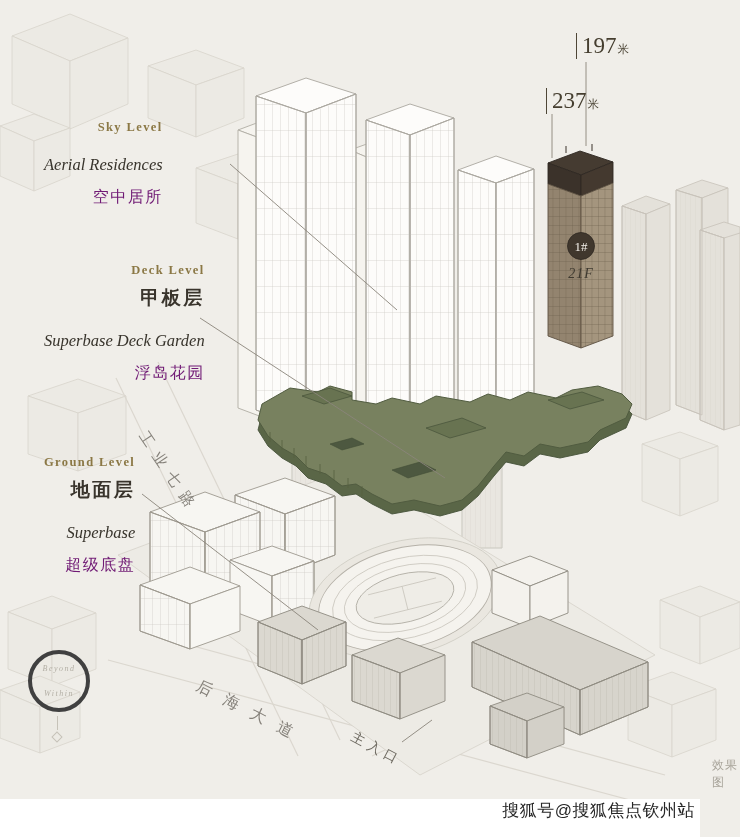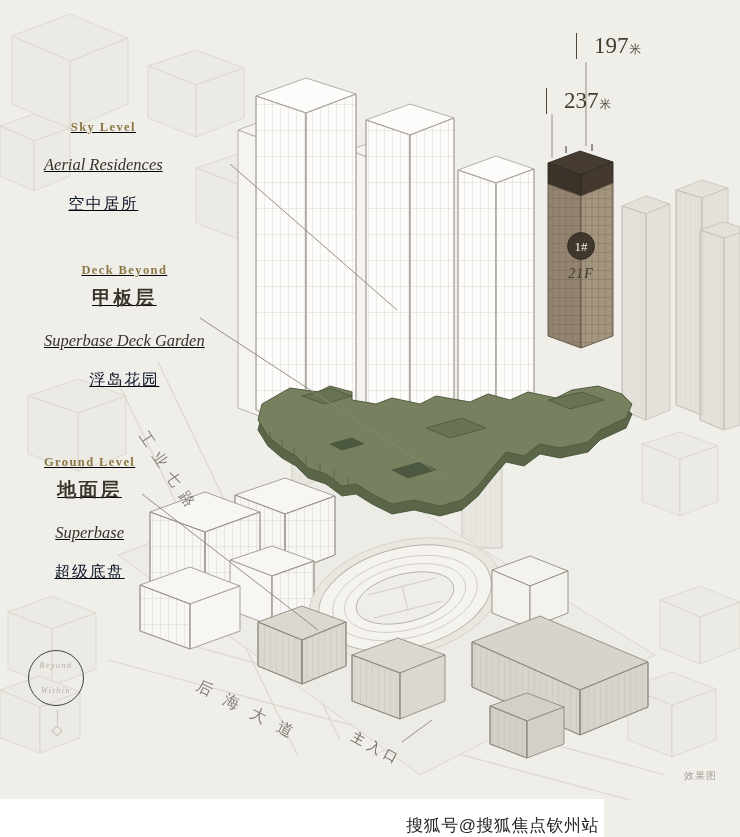--- a/index.html
+++ b/index.html
@@ -3,54 +3,54 @@
 <meta charset="utf-8">
 <style>
   html,body{margin:0;padding:0;}
   .stage{
     position:relative; width:740px; height:837px; overflow:hidden;
     background:#f0eee9;
     font-family:"Liberation Serif", serif;
   }
   .scene{position:absolute; left:0; top:0;}
   
-  .level-label{position:absolute; text-align:center;text-decoration:underline;}
+  .level-label{position:absolute; text-align:right;}
   .level-tag{font-size:12.5px; letter-spacing:1.4px; font-weight:bold; color:#8b7845;}
   .level-cn{font-size:19px; letter-spacing:2.5px; font-weight:600; color:#39342c; margin-top:7px;}
   .level-desc-en{font-size:16.5px; font-style:italic; color:#38342c; margin-top:20px;}
-  .level-desc-cn{font-size:16px; letter-spacing:1.5px; color:#0f172a; margin-top:19px;}
+  .level-desc-cn{font-size:16px; letter-spacing:1.5px; color:#701a75; margin-top:12px;}
   .lbl-sky{left:44px; top:120px;}
   .lbl-deck{left:44px; top:263px;}
   .lbl-ground{left:44px; top:455px;}
   
-  .measure{position:absolute; border-left:1.5px solid #4e4636; padding-left:17px; color:#453e2f; white-space:nowrap;}
+  .measure{position:absolute; border-left:1.5px solid #4e4636; padding-left:5px; color:#453e2f; white-space:nowrap;}
   .m-num{font-size:23px;}
   .m-unit{font-size:11.5px; margin-left:1px;}
   .measure-197{left:576px; top:33px;}
   .measure-237{left:546px; top:88px;}
   
   .road-label{position:absolute; color:#85817a; white-space:nowrap; transform-origin:0 0;}
   .road-west{left:150px; top:428px; font-size:15px; letter-spacing:9px; transform:rotate(56deg);}
   .road-south{left:202px; top:676px; font-size:16px; letter-spacing:14px; transform:rotate(27deg);}
   .road-entrance{left:356px; top:728px; font-size:13.5px; letter-spacing:5px; color:#6e6a61; transform:rotate(28deg);}
   
   .emblem{position:absolute; left:28px; top:650px; width:58px; text-align:center;}
   .emblem-circle{
-    width:54px; height:54px; border:1px solid #404040; border-radius:50%;
+    width:54px; height:54px; border:4px solid #404040; border-radius:50%;
     display:flex; flex-direction:column; align-items:center; justify-content:center;
     color:#b3afa5; font-size:8px; letter-spacing:1.5px; font-style:italic;gap:16px;
   }
   .emblem-stem{width:1px; height:14px; background:#c6c2b8; margin:4px auto 3px;}
   .emblem-diamond{width:6px; height:6px; border:1px solid #c6c2b8; transform:rotate(45deg); margin:0 auto;}
   
-  .render-note{position:absolute; left:684px; top:757px; font-size:10px; color:#a8a49a; letter-spacing:1px;margin-top:12px;}
+  .render-note{position:absolute; left:712px; top:757px; font-size:12px; color:#a8a49a; letter-spacing:1px;}
   
   .watermark-bar{
-    position:absolute; left:0; bottom:0; width:604px; height:38px; background:#ffffff;
-    display:flex; align-items:flex-end; justify-content:flex-end;
+    position:absolute; left:0; bottom:0; width:700px; height:38px; background:#ffffff;
+    display:flex; align-items:flex-start; justify-content:flex-end;
     font-family:"Liberation Sans", sans-serif;
   }
   .watermark-text{font-size:17px; color:#262626; font-weight:500; padding-right:5px; letter-spacing:0.5px;}
 </style>
 </head>
 <body>
 
 <div class="stage">
 
   <svg class="scene" width="740" height="800" viewBox="0 0 740 800">
@@ -283,21 +283,21 @@
     </g>
   </svg>
 
   <div class="level-label lbl-sky">
     <div class="level-tag">Sky Level</div>
     <div class="level-desc-en">Aerial Residences</div>
     <div class="level-desc-cn">空中居所</div>
   </div>
 
   <div class="level-label lbl-deck">
-    <div class="level-tag">Deck Beyond</div>
+    <div class="level-tag">Deck Level</div>
     <div class="level-cn">甲板层</div>
     <div class="level-desc-en">Superbase Deck Garden</div>
     <div class="level-desc-cn">浮岛花园</div>
   </div>
 
   <div class="level-label lbl-ground">
     <div class="level-tag">Ground Level</div>
     <div class="level-cn">地面层</div>
     <div class="level-desc-en">Superbase</div>
     <div class="level-desc-cn">超级底盘</div>

